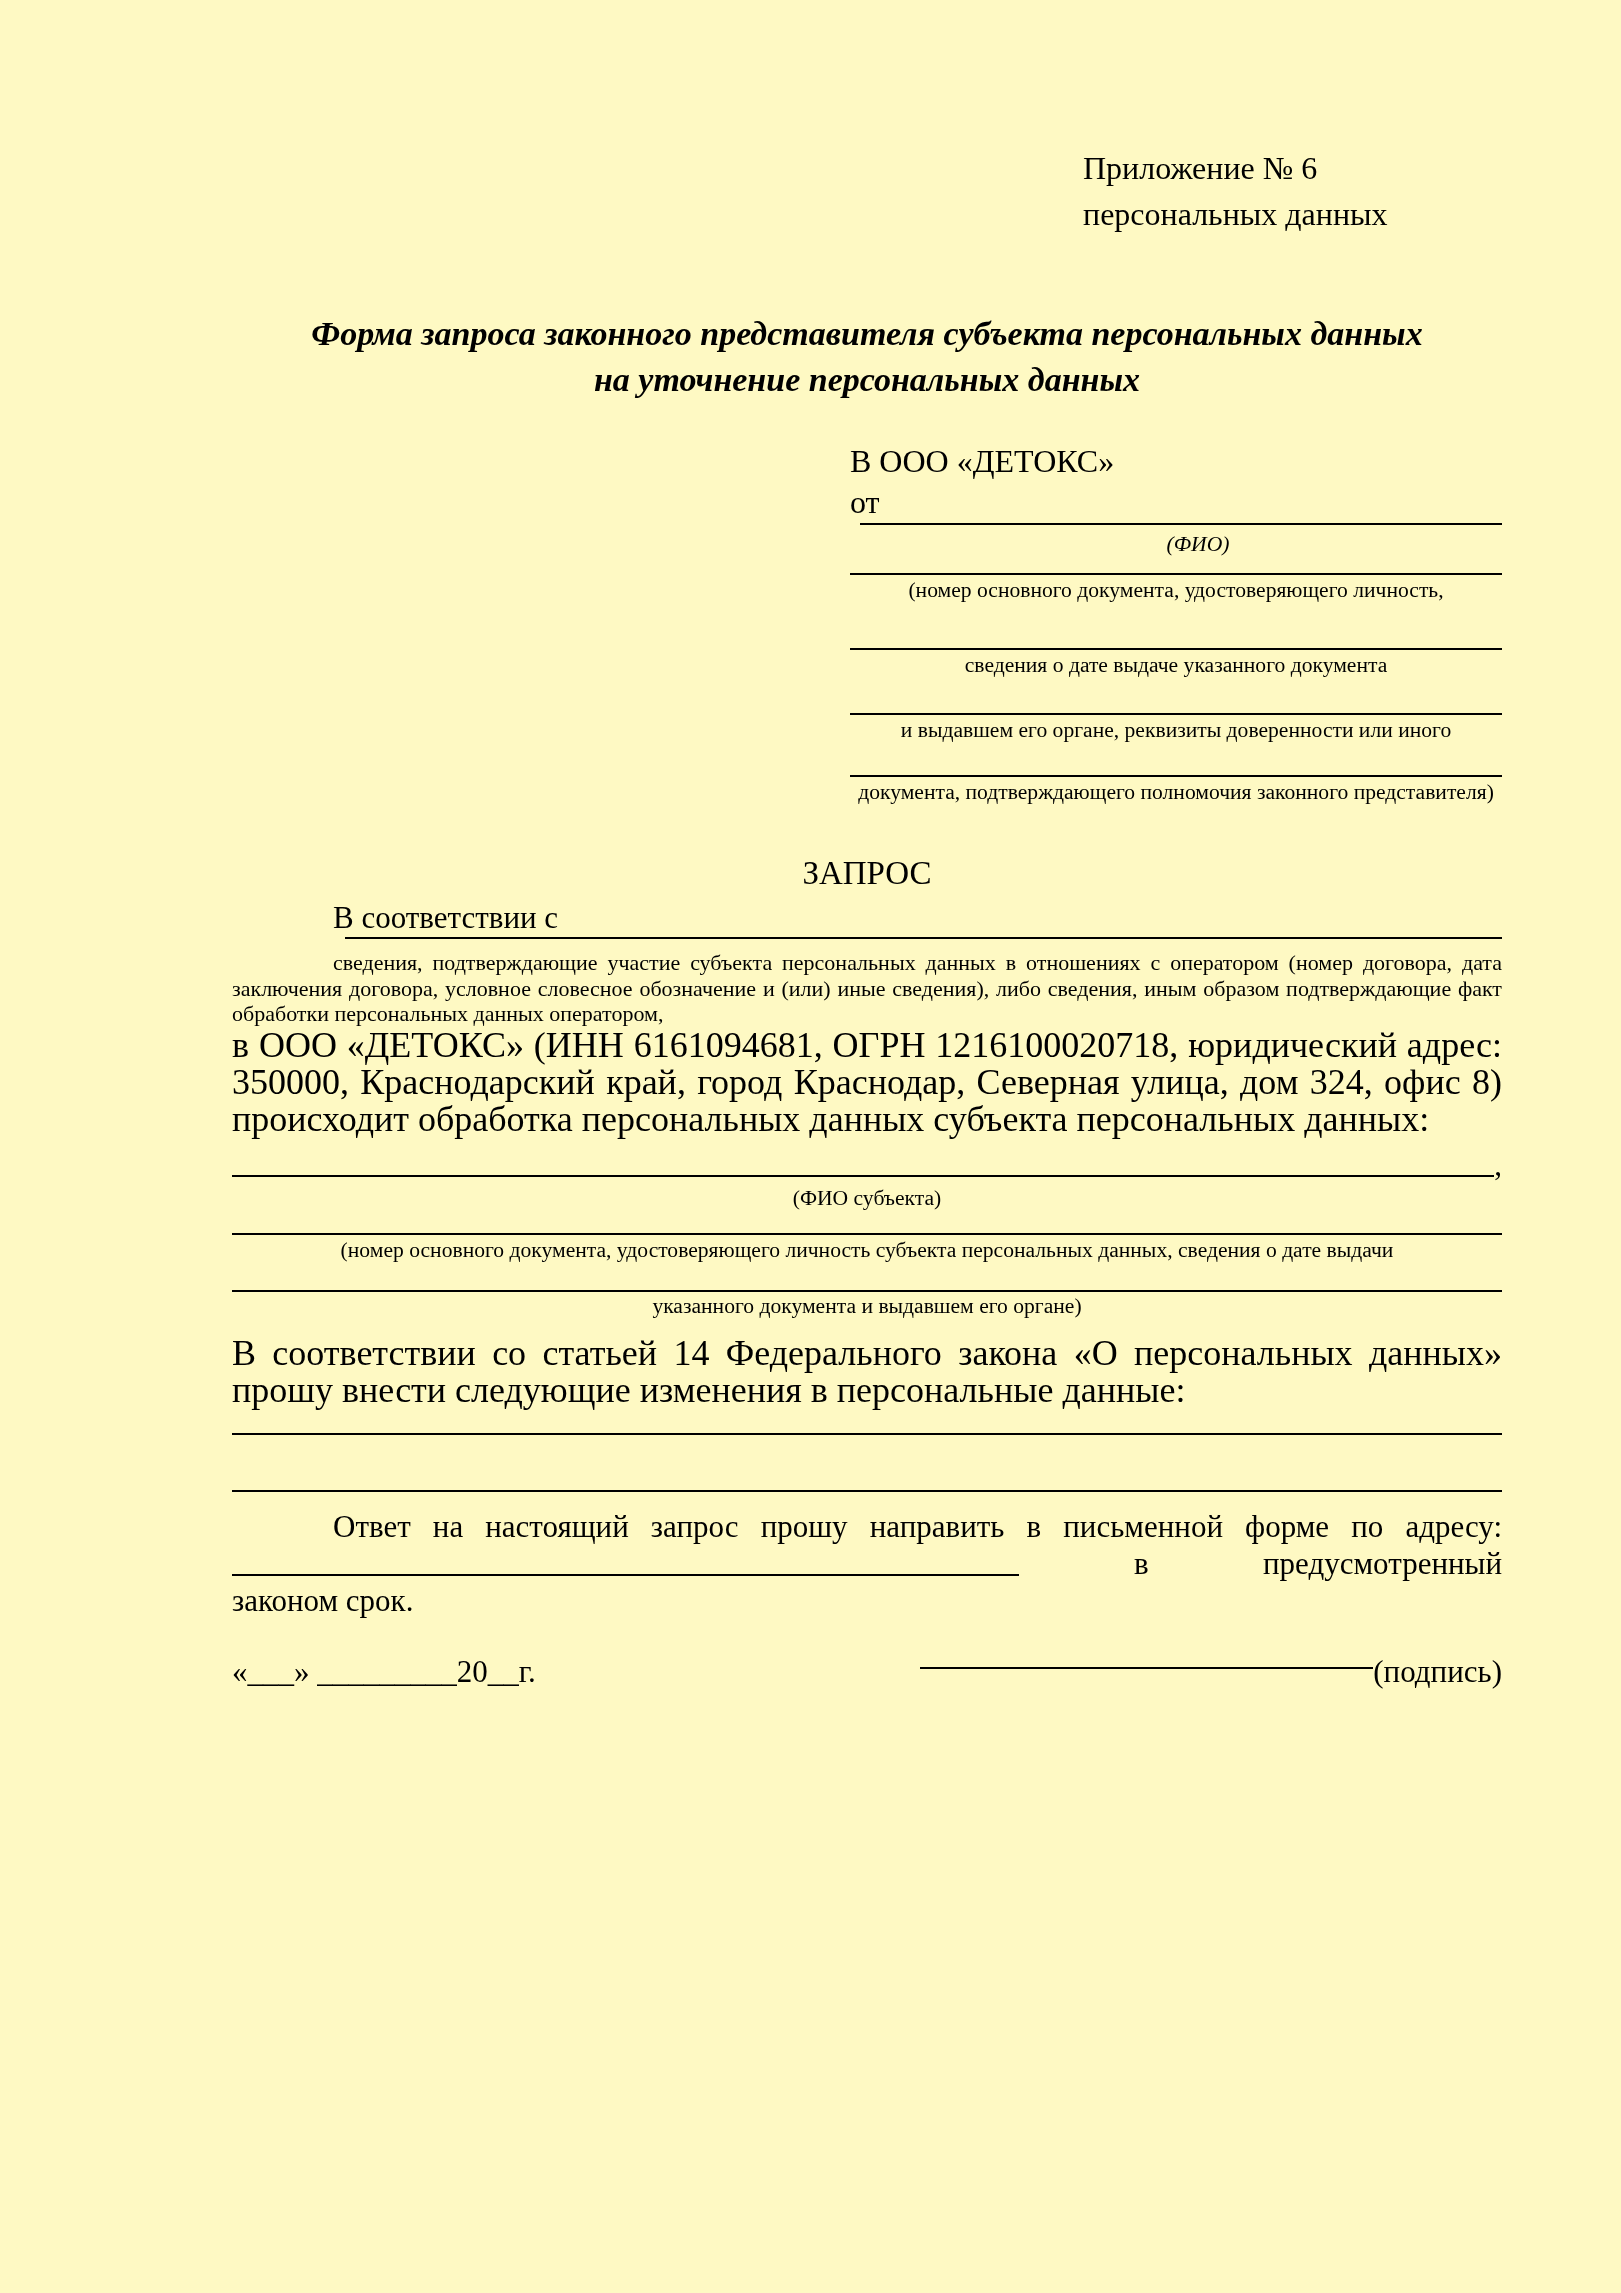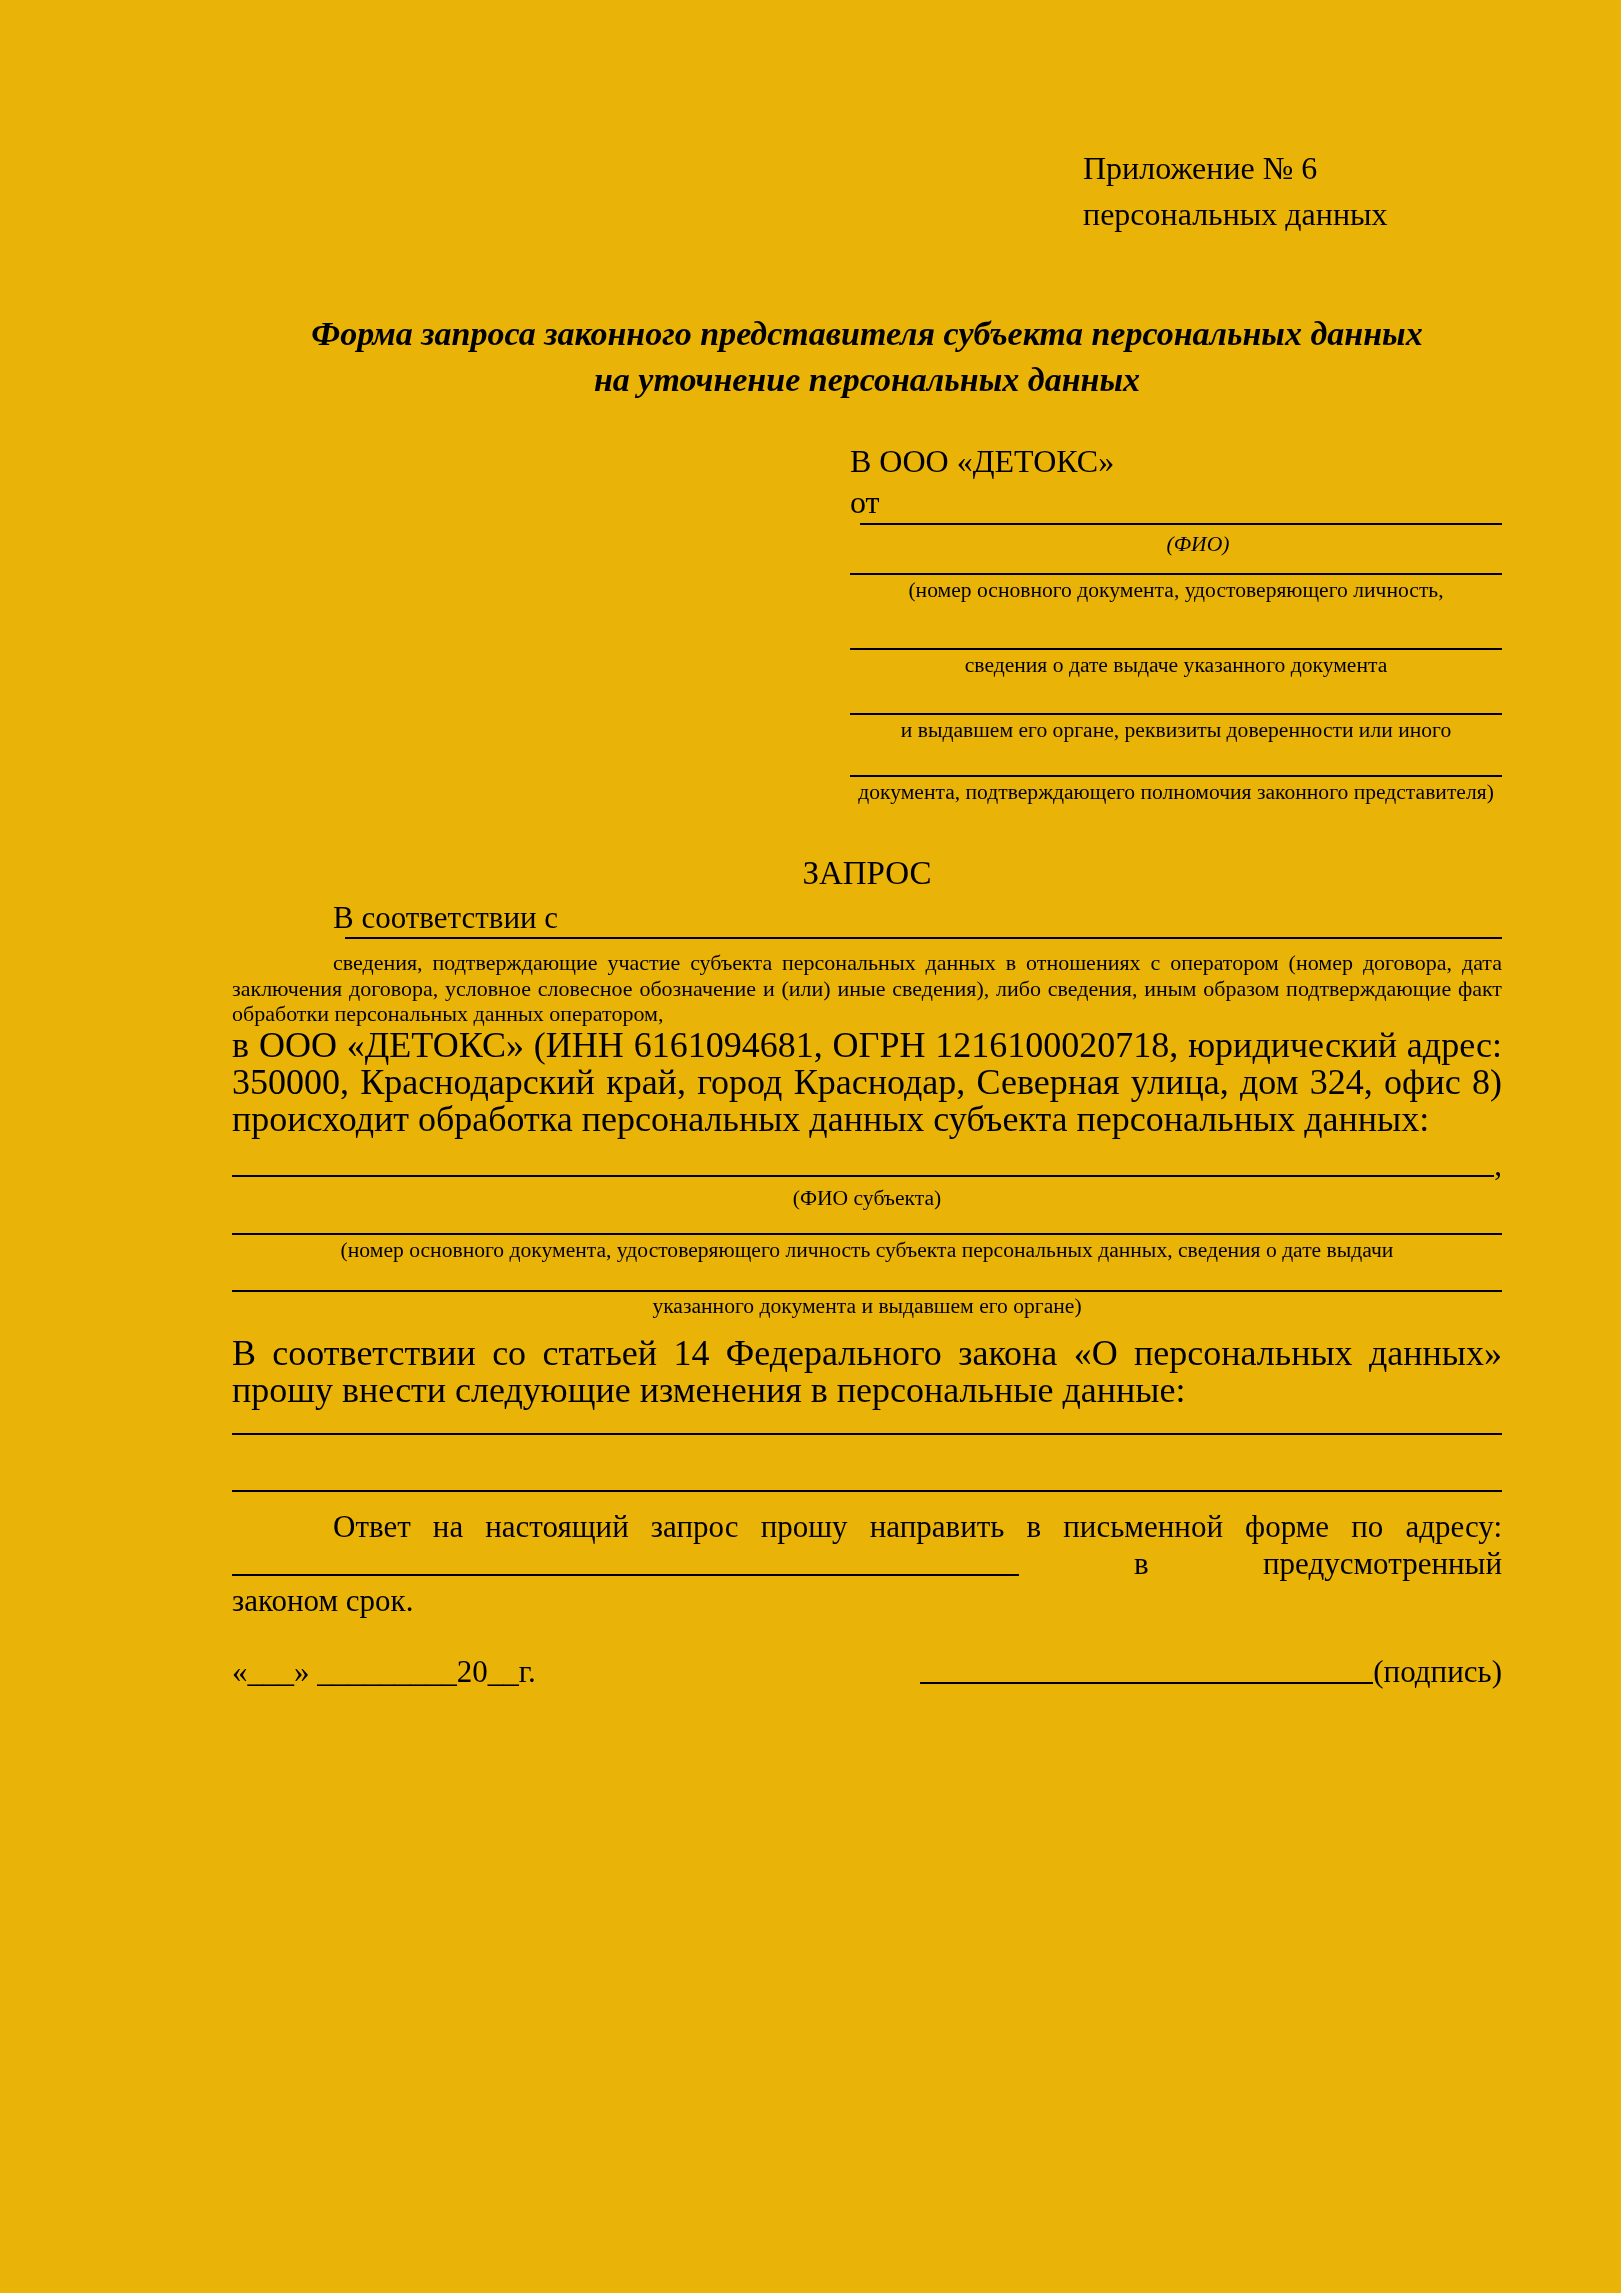--- a/index.html
+++ b/index.html
@@ -1,20 +1,20 @@
 <!DOCTYPE html>
 <html lang="ru"><head>
 <meta charset="utf-8">
 <style>
   html, body { margin: 0; padding: 0; background: #ffffff; }
   .page {
     position: relative;
     width: 1621px;
     height: 2294px;
-    background: #eab308;
+    background: #fef9c3;
     color: #000000;
     font-family: "Liberation Serif", "DejaVu Serif", serif;
     overflow: hidden;
   }
   .content {
     position: absolute;
     left: 232px;
     top: 0;
     width: 1270px;
   }
@@ -60,21 +60,21 @@
   .fio-row .fill { flex: 1; border-bottom: 2.9px solid #000; margin-bottom: 5.9px; }
 
   .wide-caption { white-space: nowrap; overflow: visible; }
 
   .answer-1 { margin-top: 15.7px; font-size: 31px; line-height: 37px; text-align: justify; text-align-last: justify; text-indent: 101px; }
   .answer-row2 { display: flex; justify-content: space-between; align-items: flex-end; font-size: 31px; line-height: 37px; }
   .answer-row2 .fill { width: 62%; border-bottom: 2.9px solid #000; margin-bottom: 5.9px; }
   .answer-3 { font-size: 31px; line-height: 37px; }
 
   .footer-row { margin-top: 34px; display: flex; justify-content: space-between; align-items: flex-end; font-size: 31px; line-height: 37px; }
-  .sig-group { display: flex; align-items: flex-end; }
+  .sig-group { display: flex; align-items: center; }
   .sig-line { width: 453px; border-bottom: 2.9px solid #000; margin-bottom: 5.9px; }
   .date-blank { white-space: nowrap; }
 </style>
 </head>
 <body>
 
 <div class="page">
   <div class="content">
 
     <div class="appendix">

